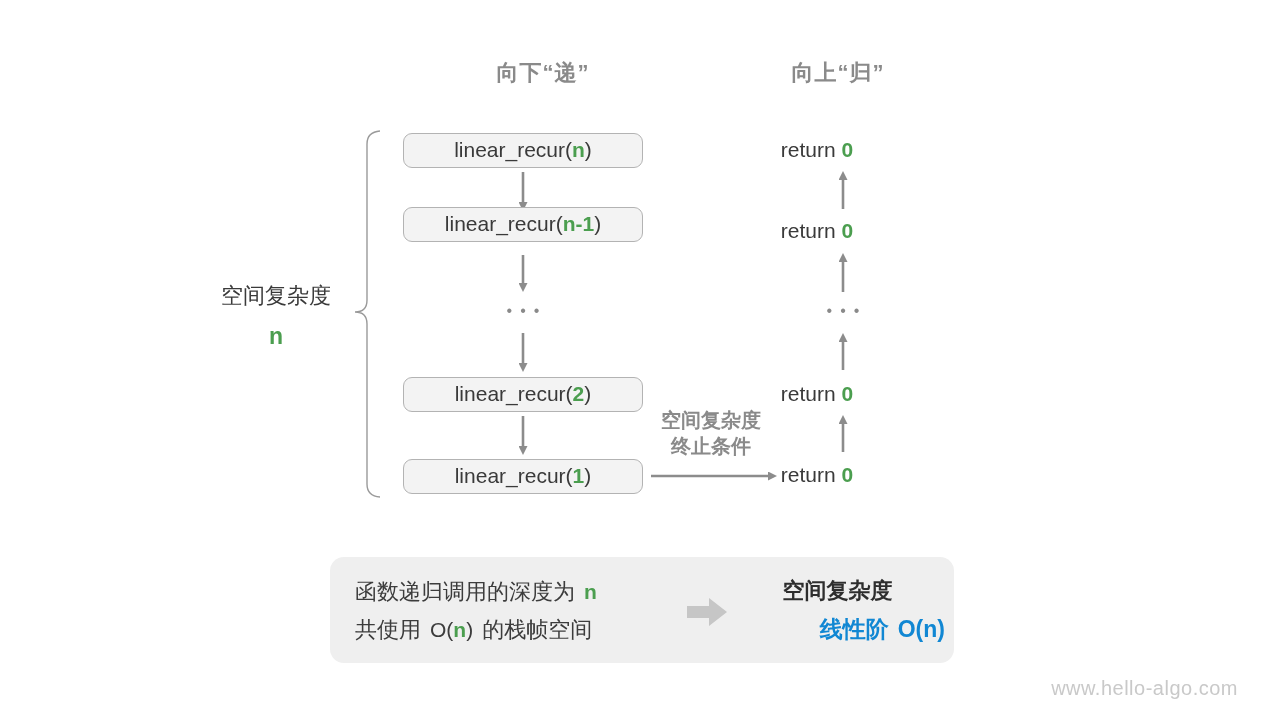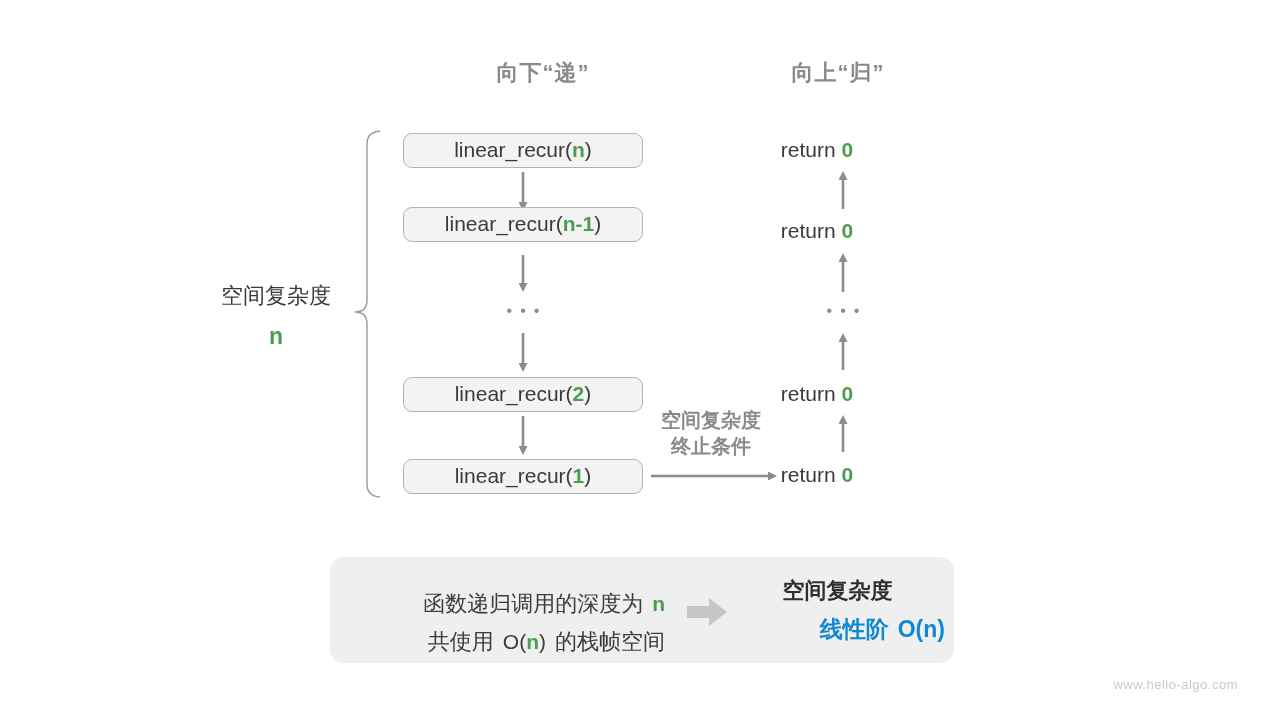--- a/index.html
+++ b/index.html
@@ -38,35 +38,35 @@
     position:absolute;left:630px;top:407px;width:162px;text-align:center;
     font-size:20px;font-weight:bold;color:#8a8a8a;line-height:26px;
   }
   .svg-overlay{position:absolute;left:0;top:0;pointer-events:none;}
 
   .summary-box{
     position:absolute;left:330px;top:557px;width:624px;height:106px;
     background:#efefef;border-radius:14px;
   }
   .sum-left{
-    position:absolute;left:25px;top:28px;width:310px;text-align:right;
+    position:absolute;left:25px;top:16px;width:310px;text-align:left;
     font-size:22px;line-height:38px;color:#3c3c3c;
   }
   .sum-left .mono{font-size:21px;}
   .sum-right{
     position:absolute;left:400px;top:14px;width:215px;text-align:center;line-height:39px;
   }
   .sum-title{font-size:22px;font-weight:bold;color:#2e2e2e;}
   .sum-value{font-size:23px;font-weight:bold;color:#1187d3;text-align:right;}
   .sum-arrow{position:absolute;left:357px;top:41px;}
   .pad-l{margin-left:9px;}
   .pad-r{margin-right:9px;}
 
   .watermark{
-    position:absolute;right:42px;top:677px;font-size:13px;color:#c9c9c9;letter-spacing:0.5px;
+    position:absolute;right:42px;top:677px;font-size:20px;color:#c9c9c9;letter-spacing:0.5px;
   }
 </style>
 </head>
 <body>
 
 <div class="canvas">
 
   <div class="col-header" style="left:418px;">向下“递”</div>
   <div class="col-header" style="left:713px;">向上“归”</div>
 

